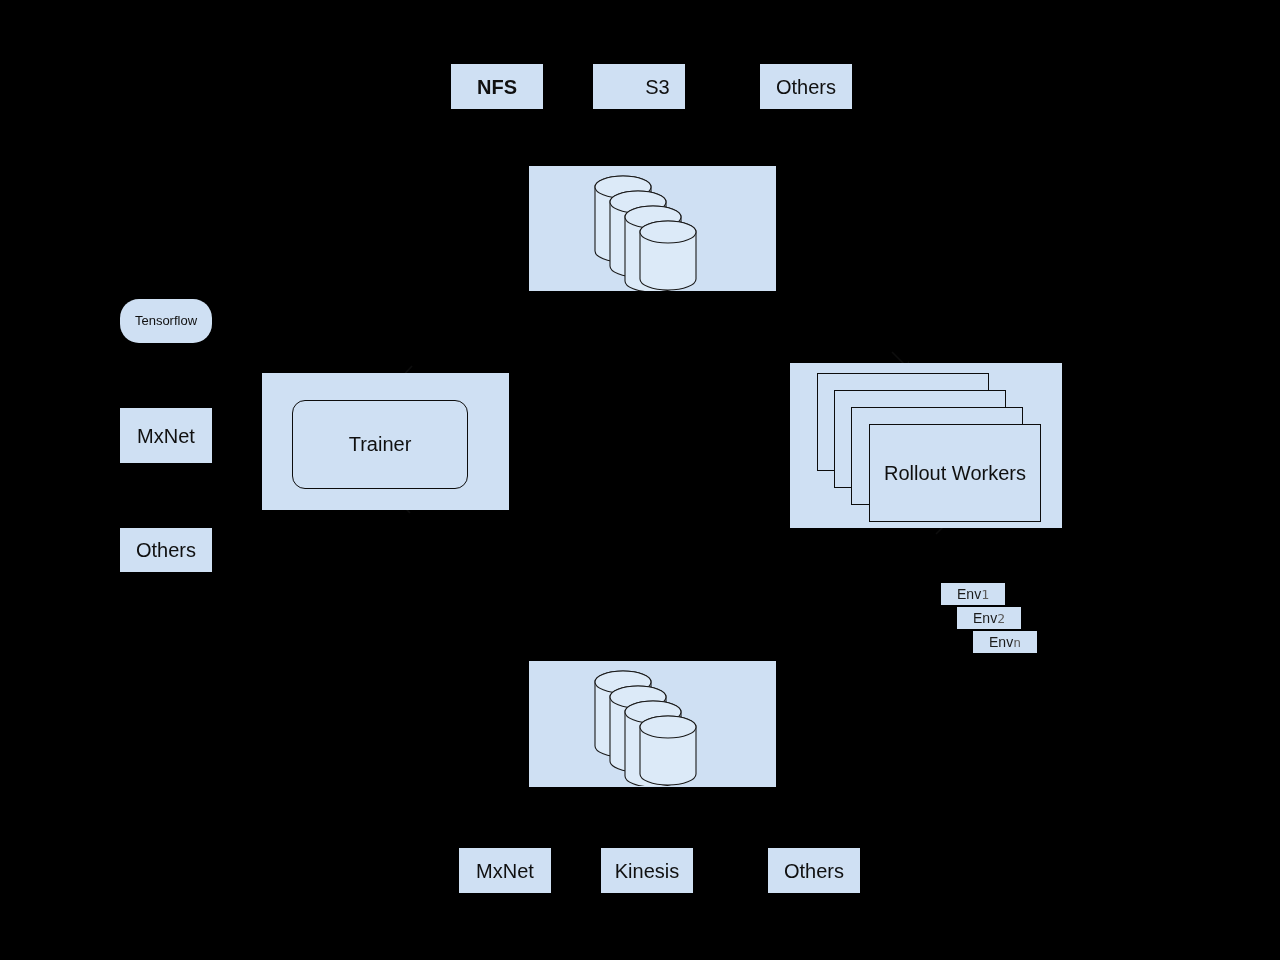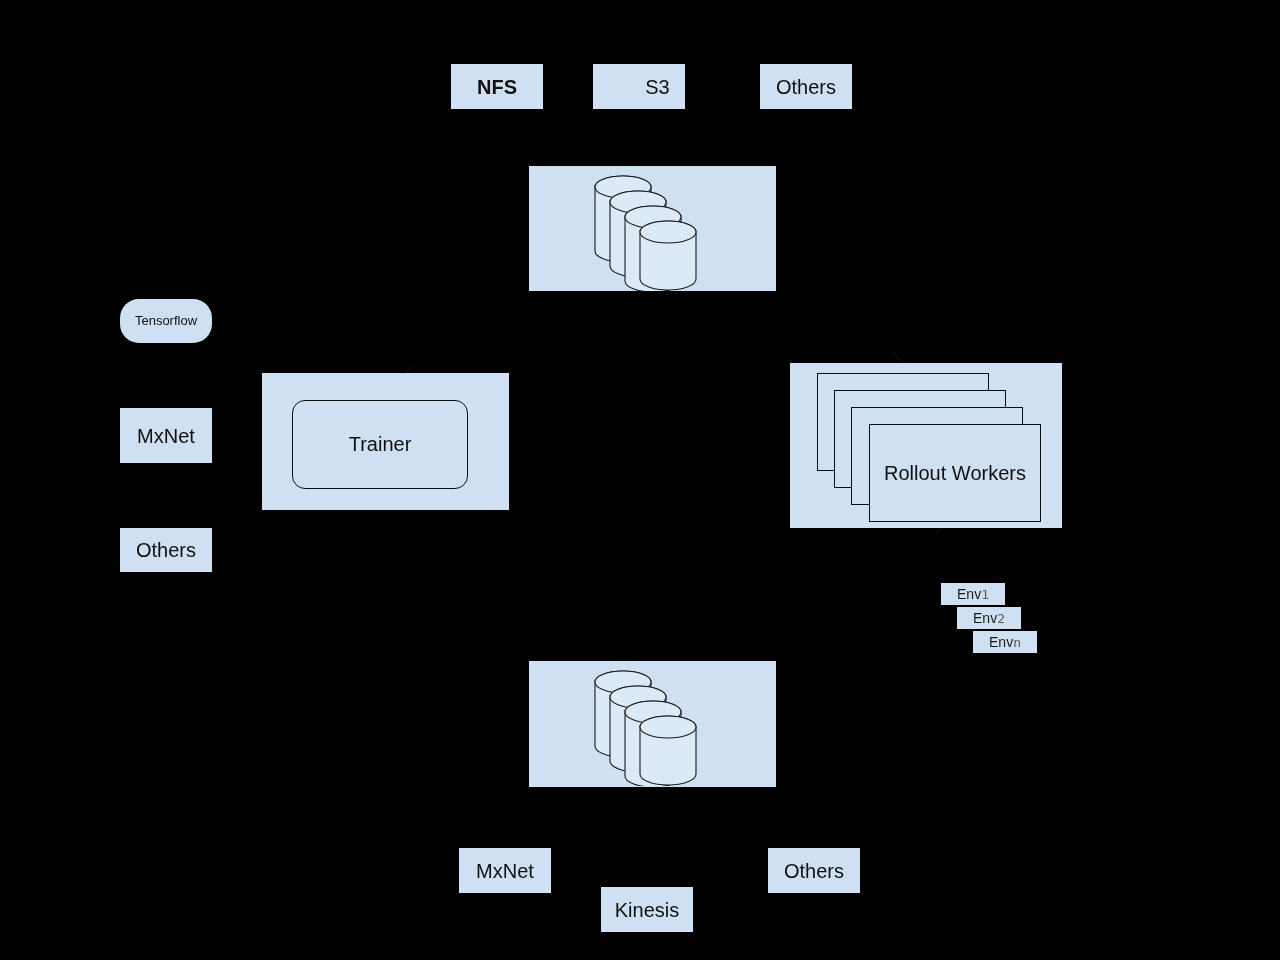--- a/index.html
+++ b/index.html
@@ -208,20 +208,20 @@
         <ellipse cx="66" cy="46" rx="28" ry="11"></ellipse>
         <path d="M53,61 a28,11 0 0 1 56,0 v47 a28,11 0 0 1 -56,0 z"></path>
         <ellipse cx="81" cy="61" rx="28" ry="11"></ellipse>
       </g>
     </svg>
   </div>
 
   <div class="node svc" style="left:459px; top:848px; width:92px; height:45px;">
     <span>MxNet</span>
   </div>
-  <div class="node svc" style="left:601px; top:848px; width:92px; height:45px;margin-top:39px;">
+  <div class="node svc" style="left:601px; top:848px; width:92px; height:45px;">
     <span>Kinesis</span>
   </div>
   <div class="node svc" style="left:768px; top:848px; width:92px; height:45px;">
     <span>Others</span>
   </div>
 
 </div>
 
 </body></html>

